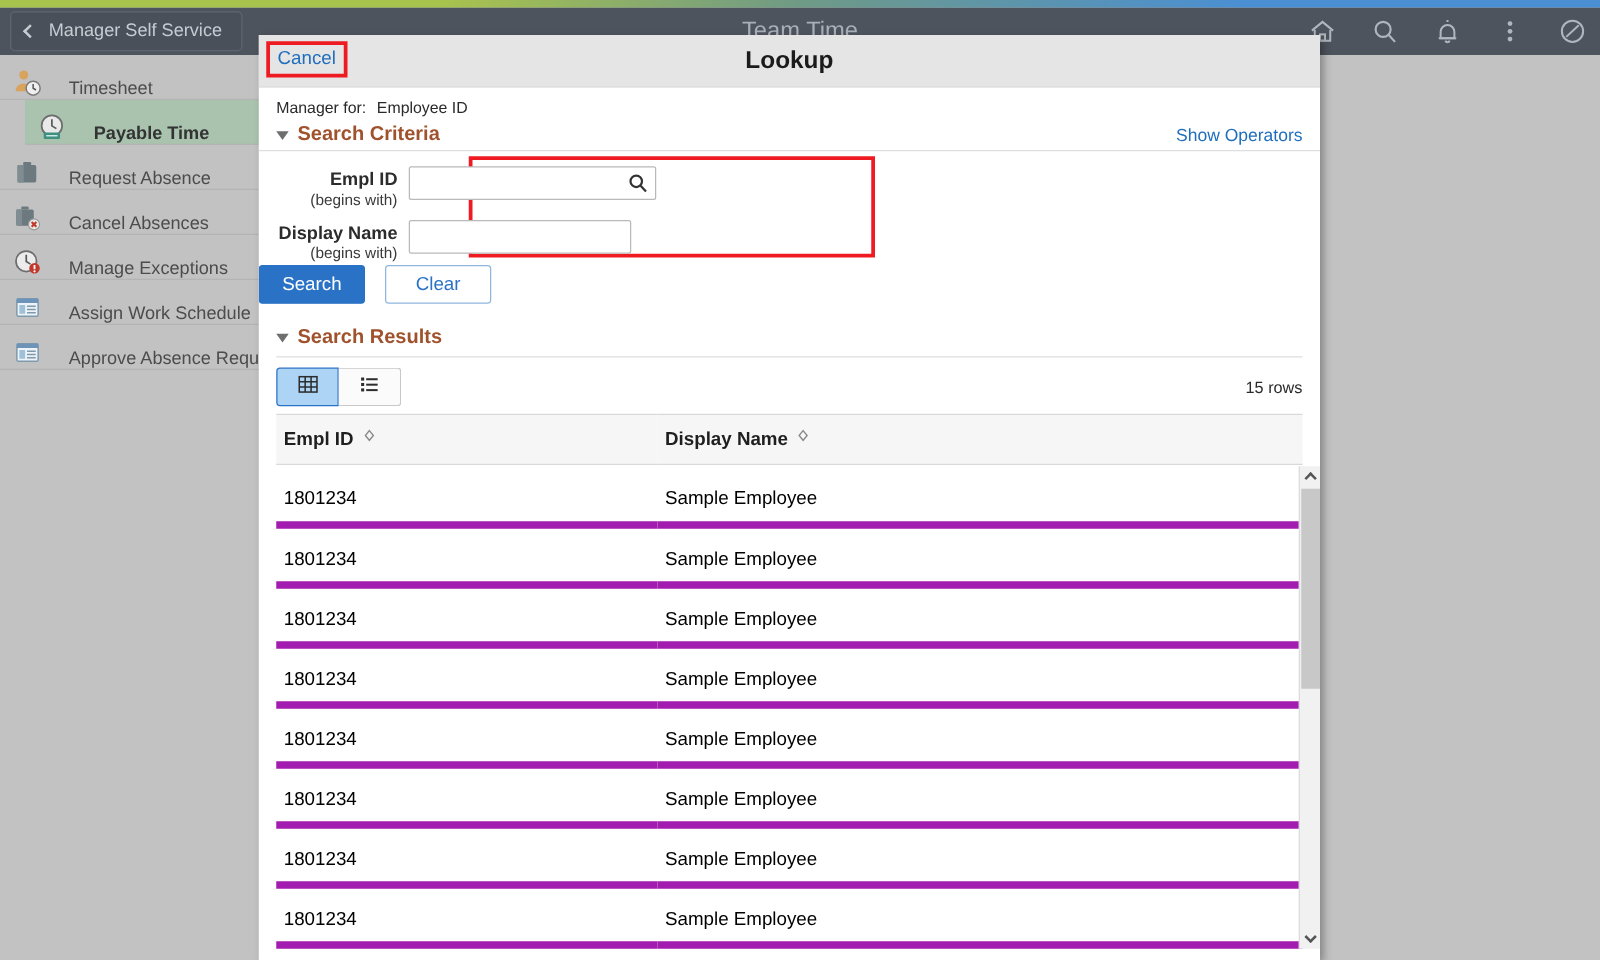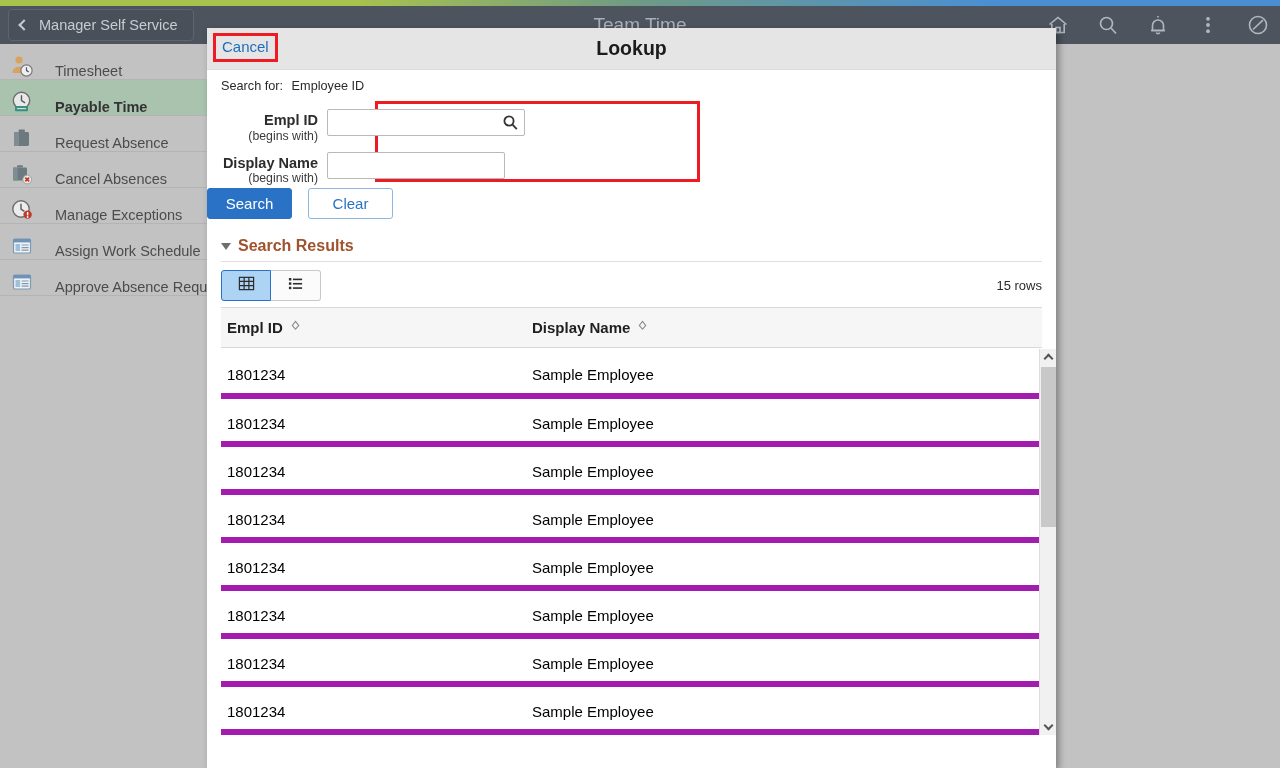--- a/index.html
+++ b/index.html
@@ -54,21 +54,21 @@
     background: #c2c2c2;
     z-index: 10;
   }
   .side-item {
     height: 36px; display: flex; align-items: flex-end; gap: 20px;
     padding-left: 9px;
     border-bottom: 1px solid #b4b4b4;
     color: #4c4c4c; font-size: 14.5px;
     white-space: nowrap; overflow: hidden;
   }
-  .side-item.active { background: #a9c3ae; font-weight: bold; color: #333; }
+  .side-item.active { background: #a9c3ae; font-weight: bold; color: #333; margin-left: 20px; }
   .side-ico { width: 26px; height: 26px; flex: 0 0 26px; }
 
   
   .modal {
     position: absolute; top: 28px; left: 207px;
     width: 849px; height: 740px;
     background: #ffffff;
     box-shadow: 3px 3px 7px rgba(0,0,0,.35);
     z-index: 50;
     overflow: hidden;
@@ -348,24 +348,31 @@
 <div class="modal">
 
   <div class="modal-head">
     <div class="cancel-wrap">
       <span class="cancel-link">Cancel</span>
     </div>
     <div class="modal-title">Lookup</div>
   </div>
 
   <div class="search-for">
-    <span class="lbl">Search for:</span>
+    <span class="lbl">Manager for:</span>
     <span>Employee ID</span>
   </div>
 
+  <div class="section-row">
+    <div class="section-title">
+      <span class="tri-down"></span>
+      <span>Search Criteria</span>
+    </div>
+    <span class="show-ops">Show Operators</span>
+  </div>
 
   <div class="criteria-zone">
     <div class="crit-box"></div>
 
     <div class="crit-row" style="padding-top:12px;">
       <div class="crit-label">
         <span class="main">Empl ID</span>
         <span class="sub">(begins with)</span>
       </div>
       <div class="crit-field">

